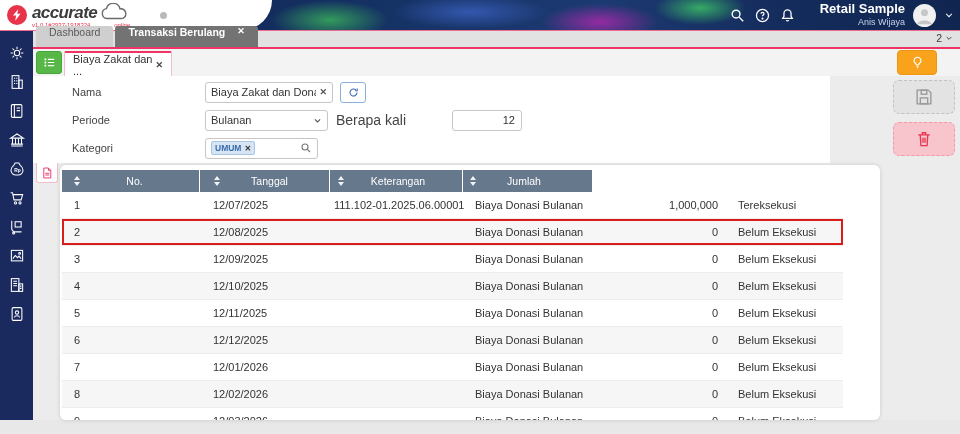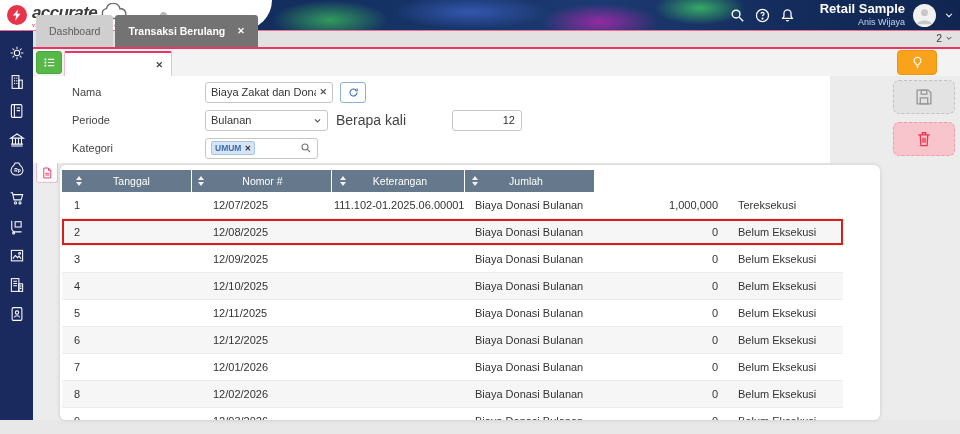--- a/index.html
+++ b/index.html
@@ -33,21 +33,21 @@
   .avatar { width:23px; height:23px; border-radius:50%; background:#f1f1f1; overflow:hidden; }
 
   
   .sidebar { position:absolute; left:0; top:31px; width:33px; height:389px; background:#1b2a5e;
     display:flex; flex-direction:column; align-items:center; padding-top:13px; gap:11px; }
   .side-item { width:18px; height:18px; cursor:pointer; }
 
   
   .tabbar { position:absolute; left:33px; top:31px; width:927px; height:18px; background:#e2e2e2;
     border-bottom:2px solid #ee3465; display:flex; align-items:flex-end; padding-left:3px; }
-  .tab { height:32px; display:flex; align-items:center; padding:0 13px; font-size:10.5px;
+  .tab { height:21px; display:flex; padding:0 13px; font-size:10.5px;
     border-radius:3px 3px 0 0; cursor:pointer; }
   .tab.inactive { background:#cfcfcf; color:#5a5a5a; margin-right:2px; }
   .tab.active { background:#737373; color:#fff; font-weight:700; }
   .tab .close { margin-left:12px; font-size:9px; font-weight:700; cursor:pointer; }
   .tab-overflow { position:absolute; right:7px; bottom:3px; font-size:10.5px; color:#3a3a3a;
     display:flex; align-items:center; gap:3px; cursor:pointer; }
 
   
   .subtabrow { position:absolute; left:33px; top:49px; width:927px; height:27px; background:#f3f3f3; }
   .list-btn { position:absolute; left:3px; top:2px; width:26px; height:23px; background:#57b847;
@@ -257,20 +257,21 @@
     <svg width="15" height="15" viewBox="0 0 24 24">
         <g stroke="#fff" stroke-width="1.8" fill="none">
           <path d="M9.5 7h10M9.5 12h10M9.5 17h10"></path>
         </g>
         <rect x="4" y="5.6" width="2.8" height="2.8" fill="#fff"></rect>
         <rect x="4" y="10.6" width="2.8" height="2.8" fill="#fff"></rect>
         <rect x="4" y="15.6" width="2.8" height="2.8" fill="#fff"></rect>
       </svg>
   </div>
   <div class="subtab">
+    <span>Biaya Zakat dan ...</span>
     <span class="close">✕</span>
   </div>
   <div class="bulb-btn">
     <svg width="15" height="15" viewBox="0 0 24 24" fill="none" stroke="#fff" stroke-width="1.7">
         <path d="M12 3.5a5.5 5.5 0 0 0-3 10.1c.6.4 1 1.1 1 1.9h4c0-.8.4-1.5 1-1.9a5.5 5.5 0 0 0-3-10.1z"></path>
         <path d="M10.3 18h3.4M11 20.3h2"></path>
       </svg>
   </div>
 </div>
 
@@ -334,33 +335,33 @@
   <div class="side-doc-tab">
     <svg width="14" height="14" viewBox="0 0 24 24" fill="none" stroke="#e8356b" stroke-width="1.6">
         <path d="M6.5 3.5h8l4 4v13h-12z"></path>
         <path d="M14.5 3.5v4h4"></path>
         <path d="M9 12.5h7M9 15.5h7"></path>
       </svg>
   </div>
 
   <div class="table-panel">
     <div class="thead">
+      <div class="th c0">
+          <span class="sort">
+            <i class="up"></i>
+            <i class="dn"></i>
+          </span>
+          <span class="lbl">No.</span>
+        </div>
       <div class="th c1">
           <span class="sort">
             <i class="up"></i>
             <i class="dn"></i>
           </span>
           <span class="lbl">Tanggal</span>
-        </div>
-      <div class="th c2">
-          <span class="sort">
-            <i class="up"></i>
-            <i class="dn"></i>
-          </span>
-          <span class="lbl">Nomor #</span>
         </div>
       <div class="th c3">
           <span class="sort">
             <i class="up"></i>
             <i class="dn"></i>
           </span>
           <span class="lbl">Keterangan</span>
         </div>
       <div class="th c4">
           <span class="sort">

